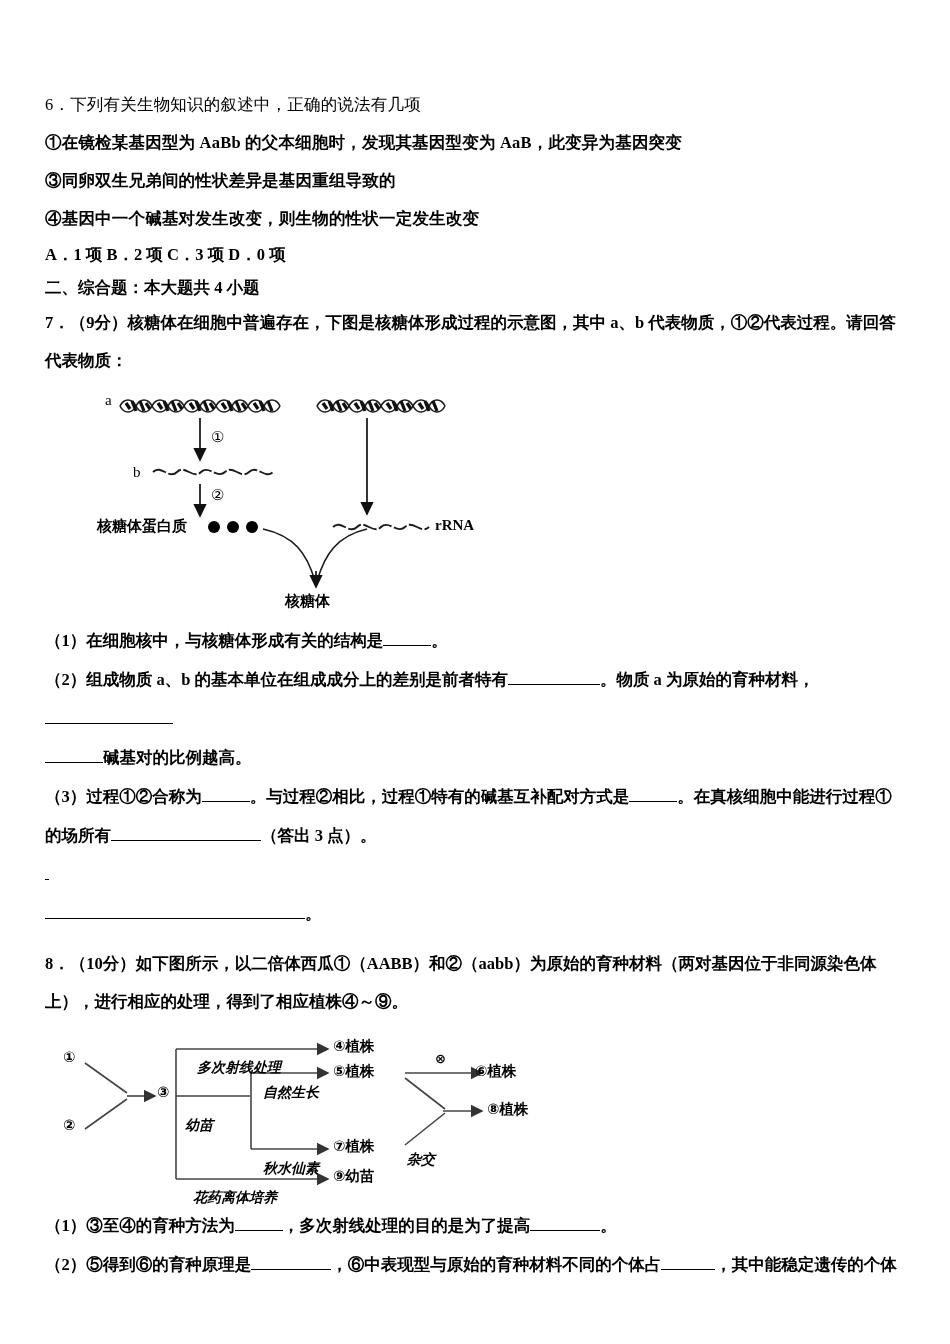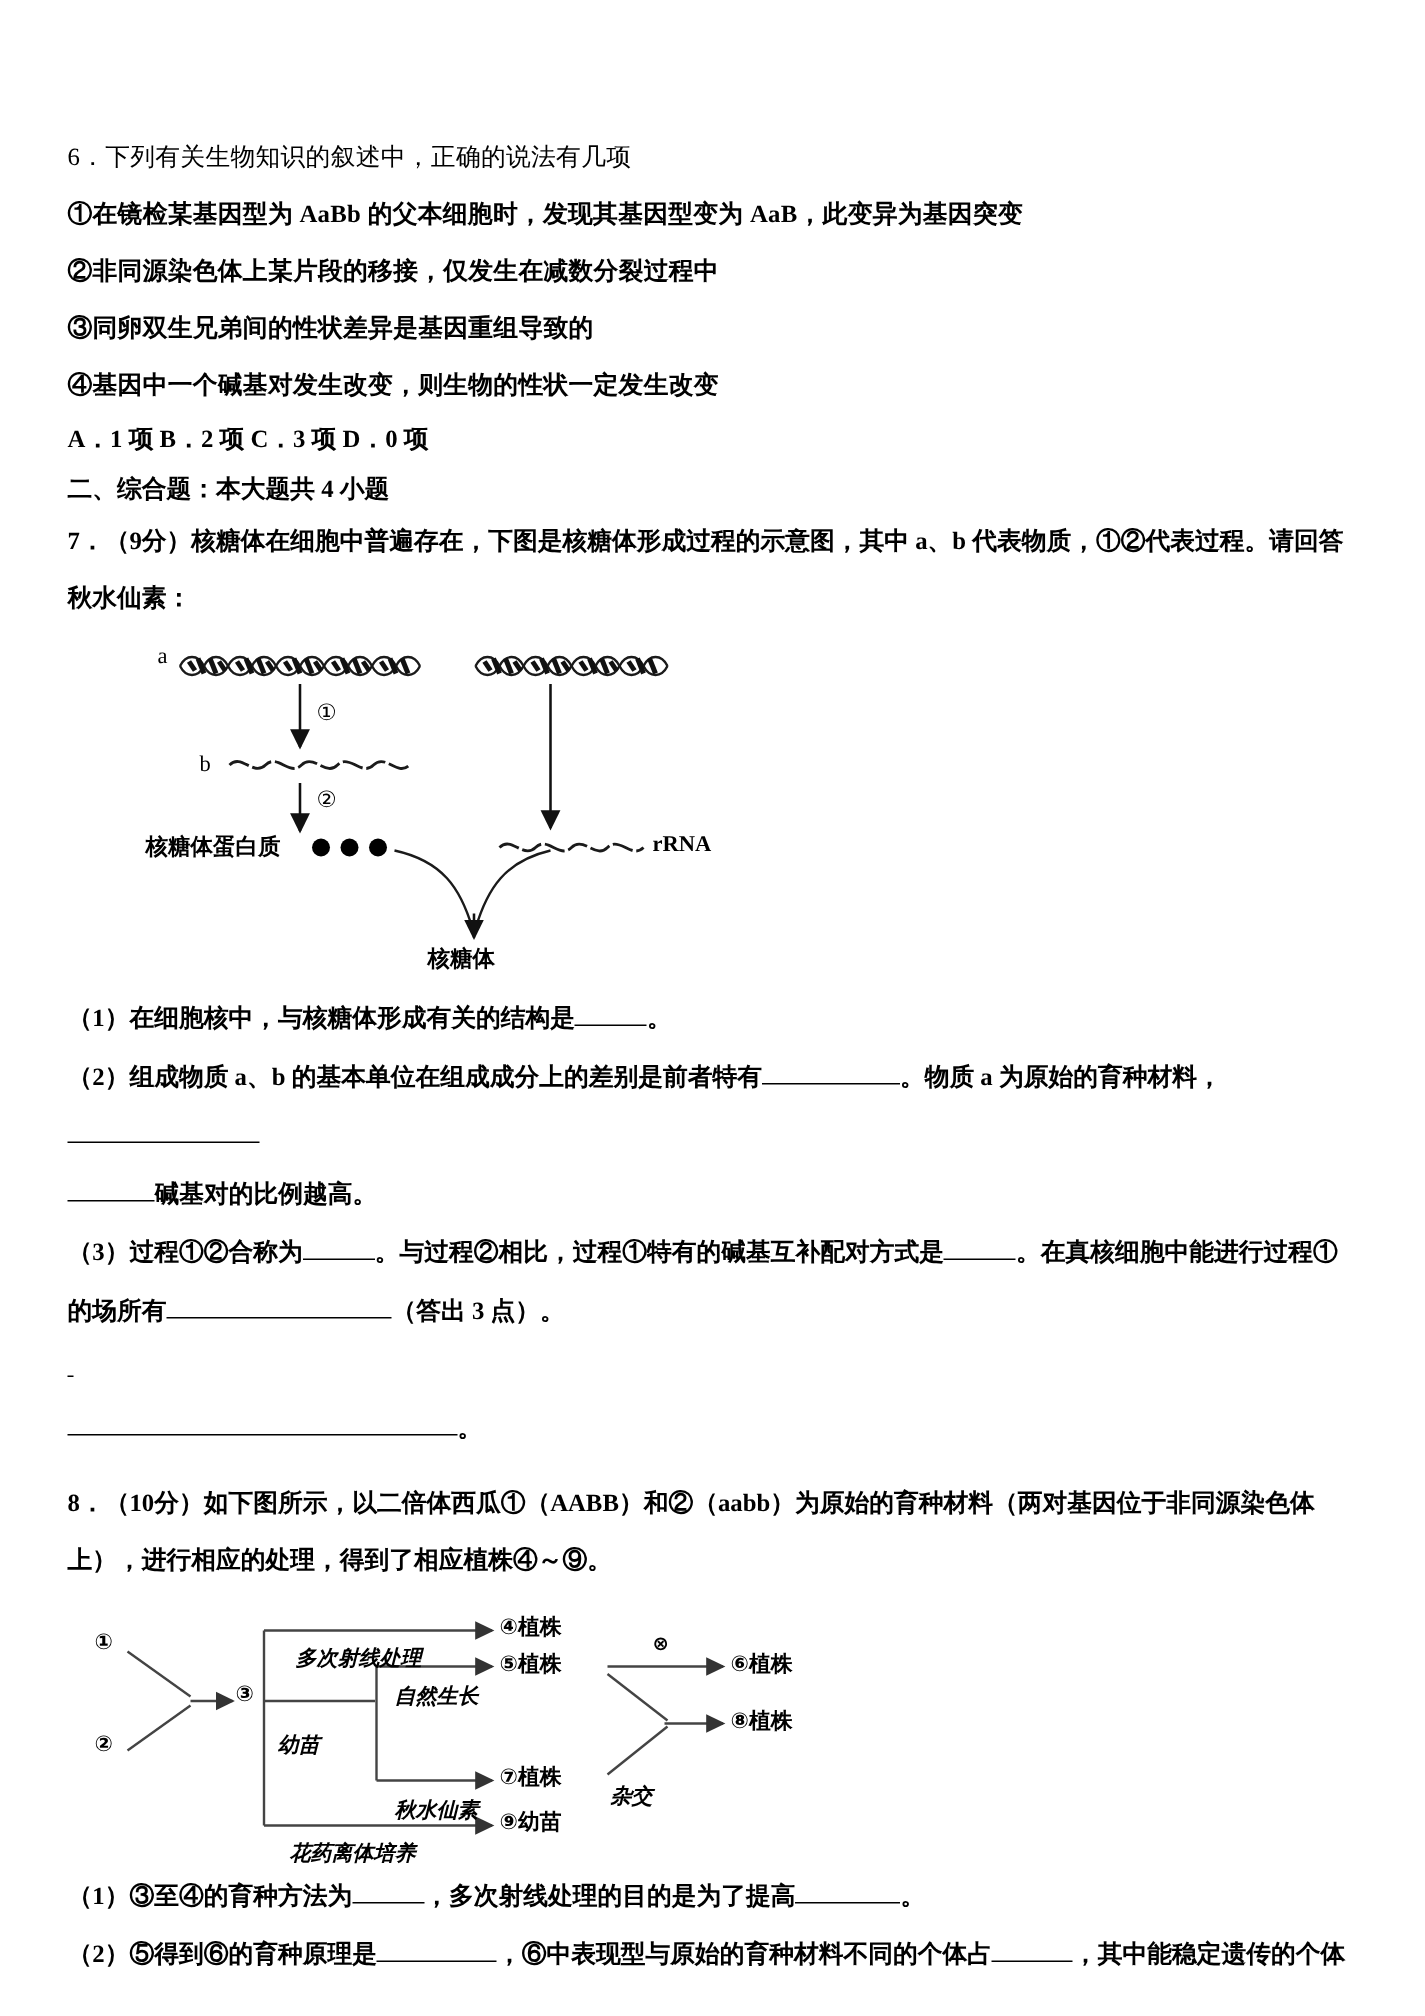--- a/index.html
+++ b/index.html
@@ -108,29 +108,28 @@
   }
 </style>
 </head>
 <body>
 
 <div class="page">
   <div class="content">
 
     <div class="q-line">6．下列有关生物知识的叙述中，正确的说法有几项</div>
     <div class="q-line bold">①在镜检某基因型为 AaBb 的父本细胞时，发现其基因型变为 AaB，此变异为基因突变</div>
-    <div class="q-line bold">②非同源染色体上某片段的移接，仅发生在减数分裂过程中</div>
     <div class="q-line bold">③同卵双生兄弟间的性状差异是基因重组导致的</div>
     <div class="q-line bold">④基因中一个碱基对发生改变，则生物的性状一定发生改变</div>
     <div class="choices">A．1 项 B．2 项 C．3 项 D．0 项</div>
 
     <div class="section-head">二、综合题：本大题共 4 小题</div>
 
     <div class="stem">7．（9分）核糖体在细胞中普遍存在，下图是核糖体形成过程的示意图，其中 a、b 代表物质，①②代表过程。请回答</div>
-    <div class="stem">秋水仙素：</div>
+    <div class="stem">代表物质：</div>
 
     <div class="fig1">
       <svg width="872" height="235" viewBox="0 0 872 235">
         <defs>
           <marker id="ah" markerWidth="9" markerHeight="9" refX="7" refY="4.5" orient="auto">
             <path d="M0,0.6 L8,4.5 L0,8.4 Z" fill="#111"></path>
           </marker>
           <marker id="ah2" markerWidth="10" markerHeight="10" refX="8" refY="5" orient="auto">
             <path d="M0,0.8 L9,5 L0,9.2 Z" fill="#111"></path>
           </marker>
@@ -282,21 +281,21 @@
       <div class="ftxt" style="left:218px; top:17px;">自然生长</div>
       <div class="ftxt" style="left:218px; top:93px;">秋水仙素</div>
       <div class="ftxt" style="left:148px; top:122px;">花药离体培养</div>
       <div class="ftxt" style="left:362px; top:84px;">杂交</div>
       <div class="node" style="left:390px; top:20px; font-size:13px;">⊗</div>
 
       <div class="node" style="left:288px; top:6px;">④植株</div>
       <div class="node" style="left:288px; top:31px;">⑤植株</div>
       <div class="node" style="left:288px; top:106px;">⑦植株</div>
       <div class="node" style="left:288px; top:136px;">⑨幼苗</div>
-      <div class="node" style="left:442px; top:31px;text-align:center;">⑥植株</div>
+      <div class="node" style="left:430px; top:31px;text-align:center;">⑥植株</div>
       <div class="node" style="left:442px; top:69px;">⑧植株</div>
     </div>
 
     <div class="sub-q">
       <span>（1）③至④的育种方法为</span><span class="blank-s"></span><span>，多次射线处理的目的是为了提高</span><span class="blank-m" style="width:70px;"></span><span>。</span>
     </div>
     <div class="sub-q">
       <span>（2）⑤得到⑥的育种原理是</span><span class="blank-m" style="width:80px;"></span><span>，⑥中表现型与原始的育种材料不同的个体占</span><span class="blank-s" style="width:54px;"></span><span>，其中能稳定遗传的个体</span>
     </div>
 

